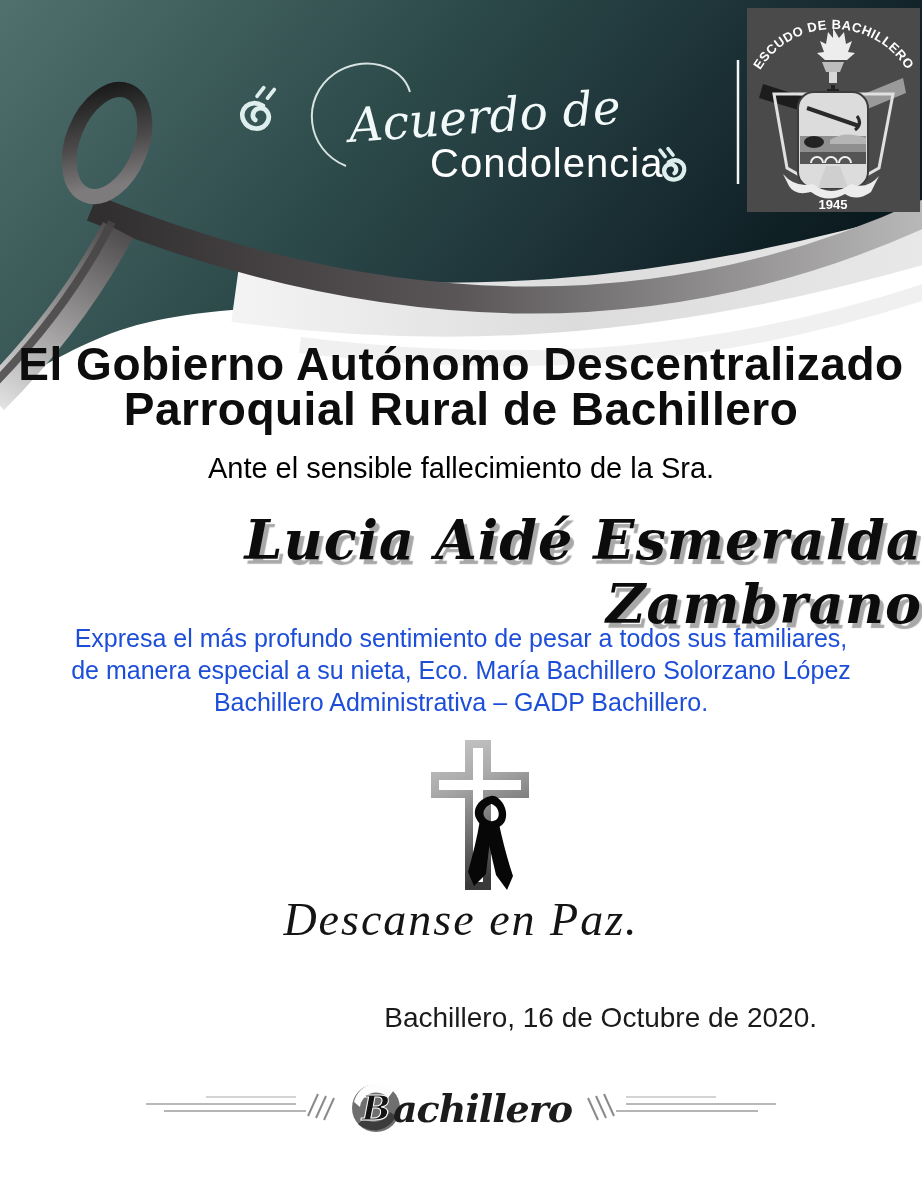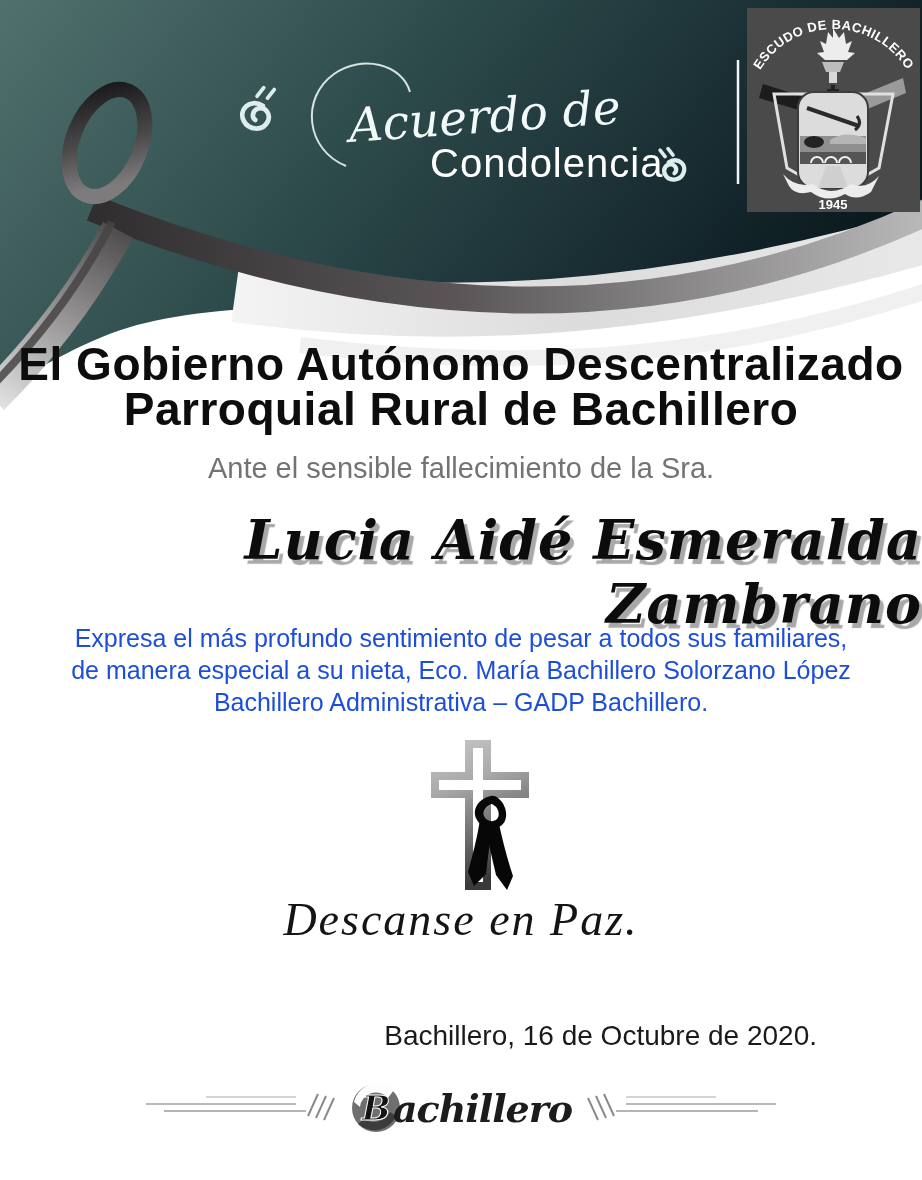--- a/index.html
+++ b/index.html
@@ -8,41 +8,41 @@
     background:#ffffff;overflow:hidden;
     font-family:"Liberation Sans",sans-serif;color:#111;
   }
   .header-svg{position:absolute;top:0;left:0;}
   .org-title{
     position:absolute;top:342px;left:0;right:0;text-align:center;
     font-size:46px;font-weight:bold;line-height:45px;letter-spacing:.5px;color:#0d0d0d;
   }
   .subtitle{
     position:absolute;top:452px;left:0;right:0;text-align:center;
-    font-size:29px;color:#737373;
+    font-size:29px;color:#000000;
   }
   .deceased-name{
     position:absolute;top:508px;left:0;right:0;text-align:right;
     font-family:"DejaVu Serif",serif;font-style:italic;font-weight:bold;
     font-size:54px;color:#0c0c0c;letter-spacing:1px;
     text-shadow:4px 5px 1px #a8a8a8;
   }
   .message{
     position:absolute;top:622px;left:0;right:0;text-align:center;
     font-size:25px;line-height:32px;color:#1d4ed8;
   }
   .cross-svg{position:absolute;top:738px;left:425px;}
   .farewell{
     position:absolute;top:893px;left:0;right:0;text-align:center;
     font-family:Liberation Serif, serif;font-style:italic;
     font-size:46px;letter-spacing:2px;color:#141414;
   }
   .dateline{
     position:absolute;top:1002px;left:0;right:0;text-align:right;
-    padding-right:105px;font-size:28px;color:#1a1a1a;margin-top:18px;
+    padding-right:105px;font-size:28px;color:#1a1a1a;
   }
   .footer{
     position:absolute;top:1082px;left:0;right:0;
     display:flex;align-items:center;justify-content:center;gap:4px;
   }
   .flourish-right{transform:scaleX(-1);}
   .logo{display:flex;align-items:center;}
   .logo-text{
     font-family:"DejaVu Serif",serif;font-style:italic;font-weight:bold;
     font-size:38px;color:#1c1c1c;margin-left:-9px;letter-spacing:-1px;

